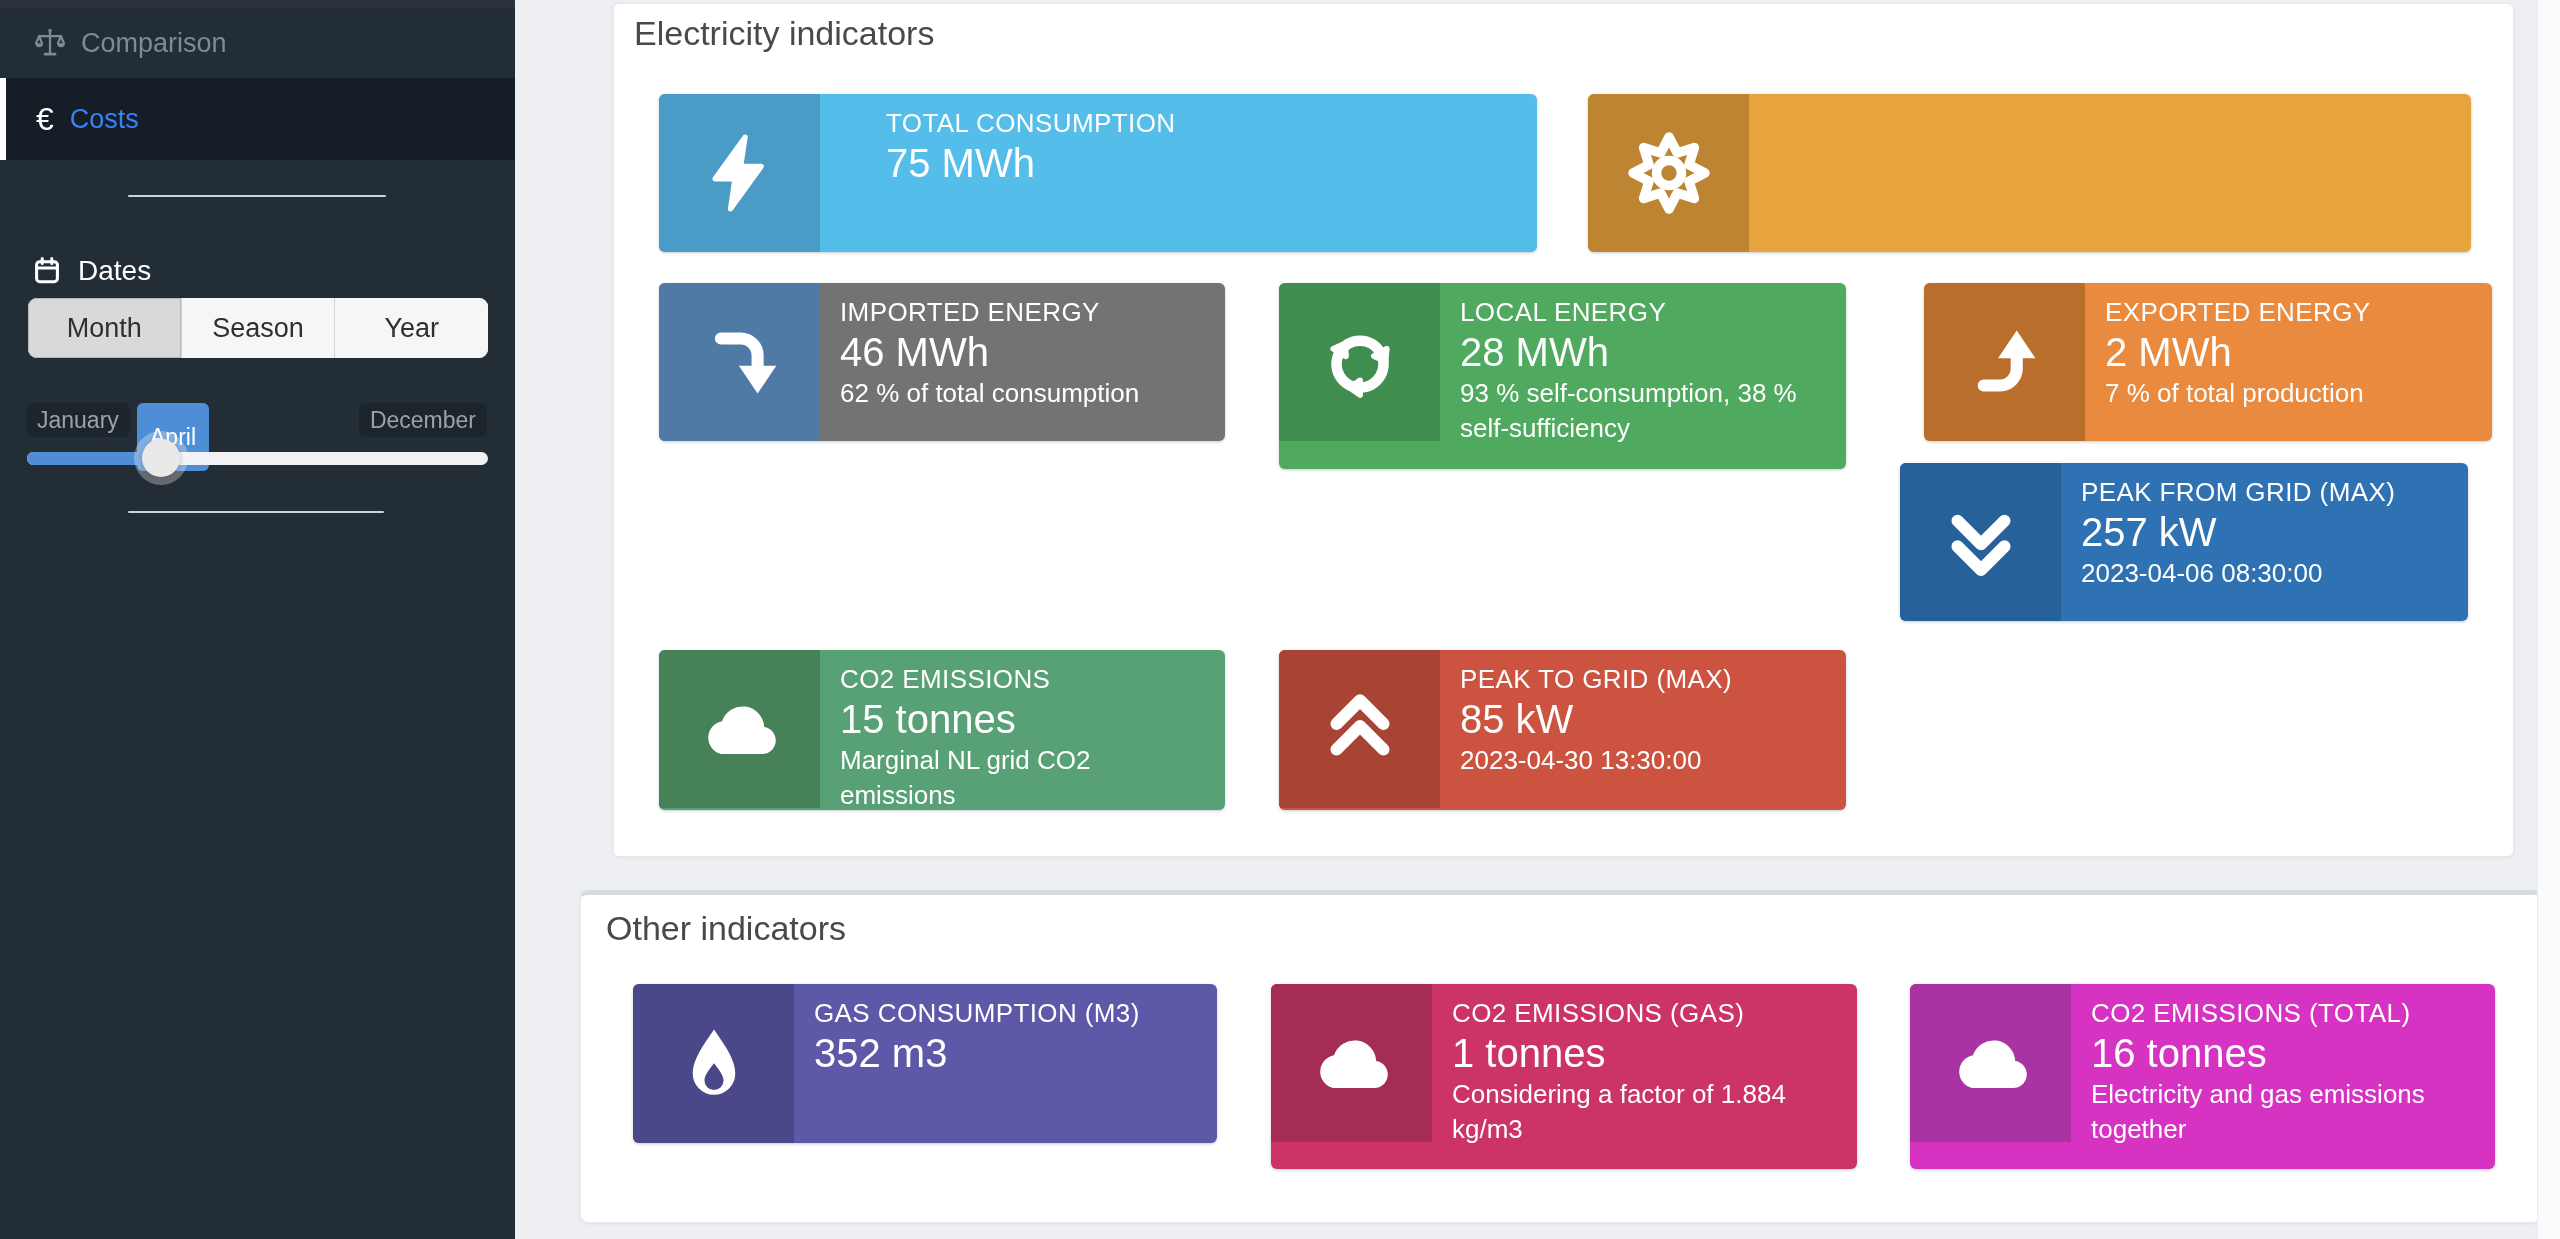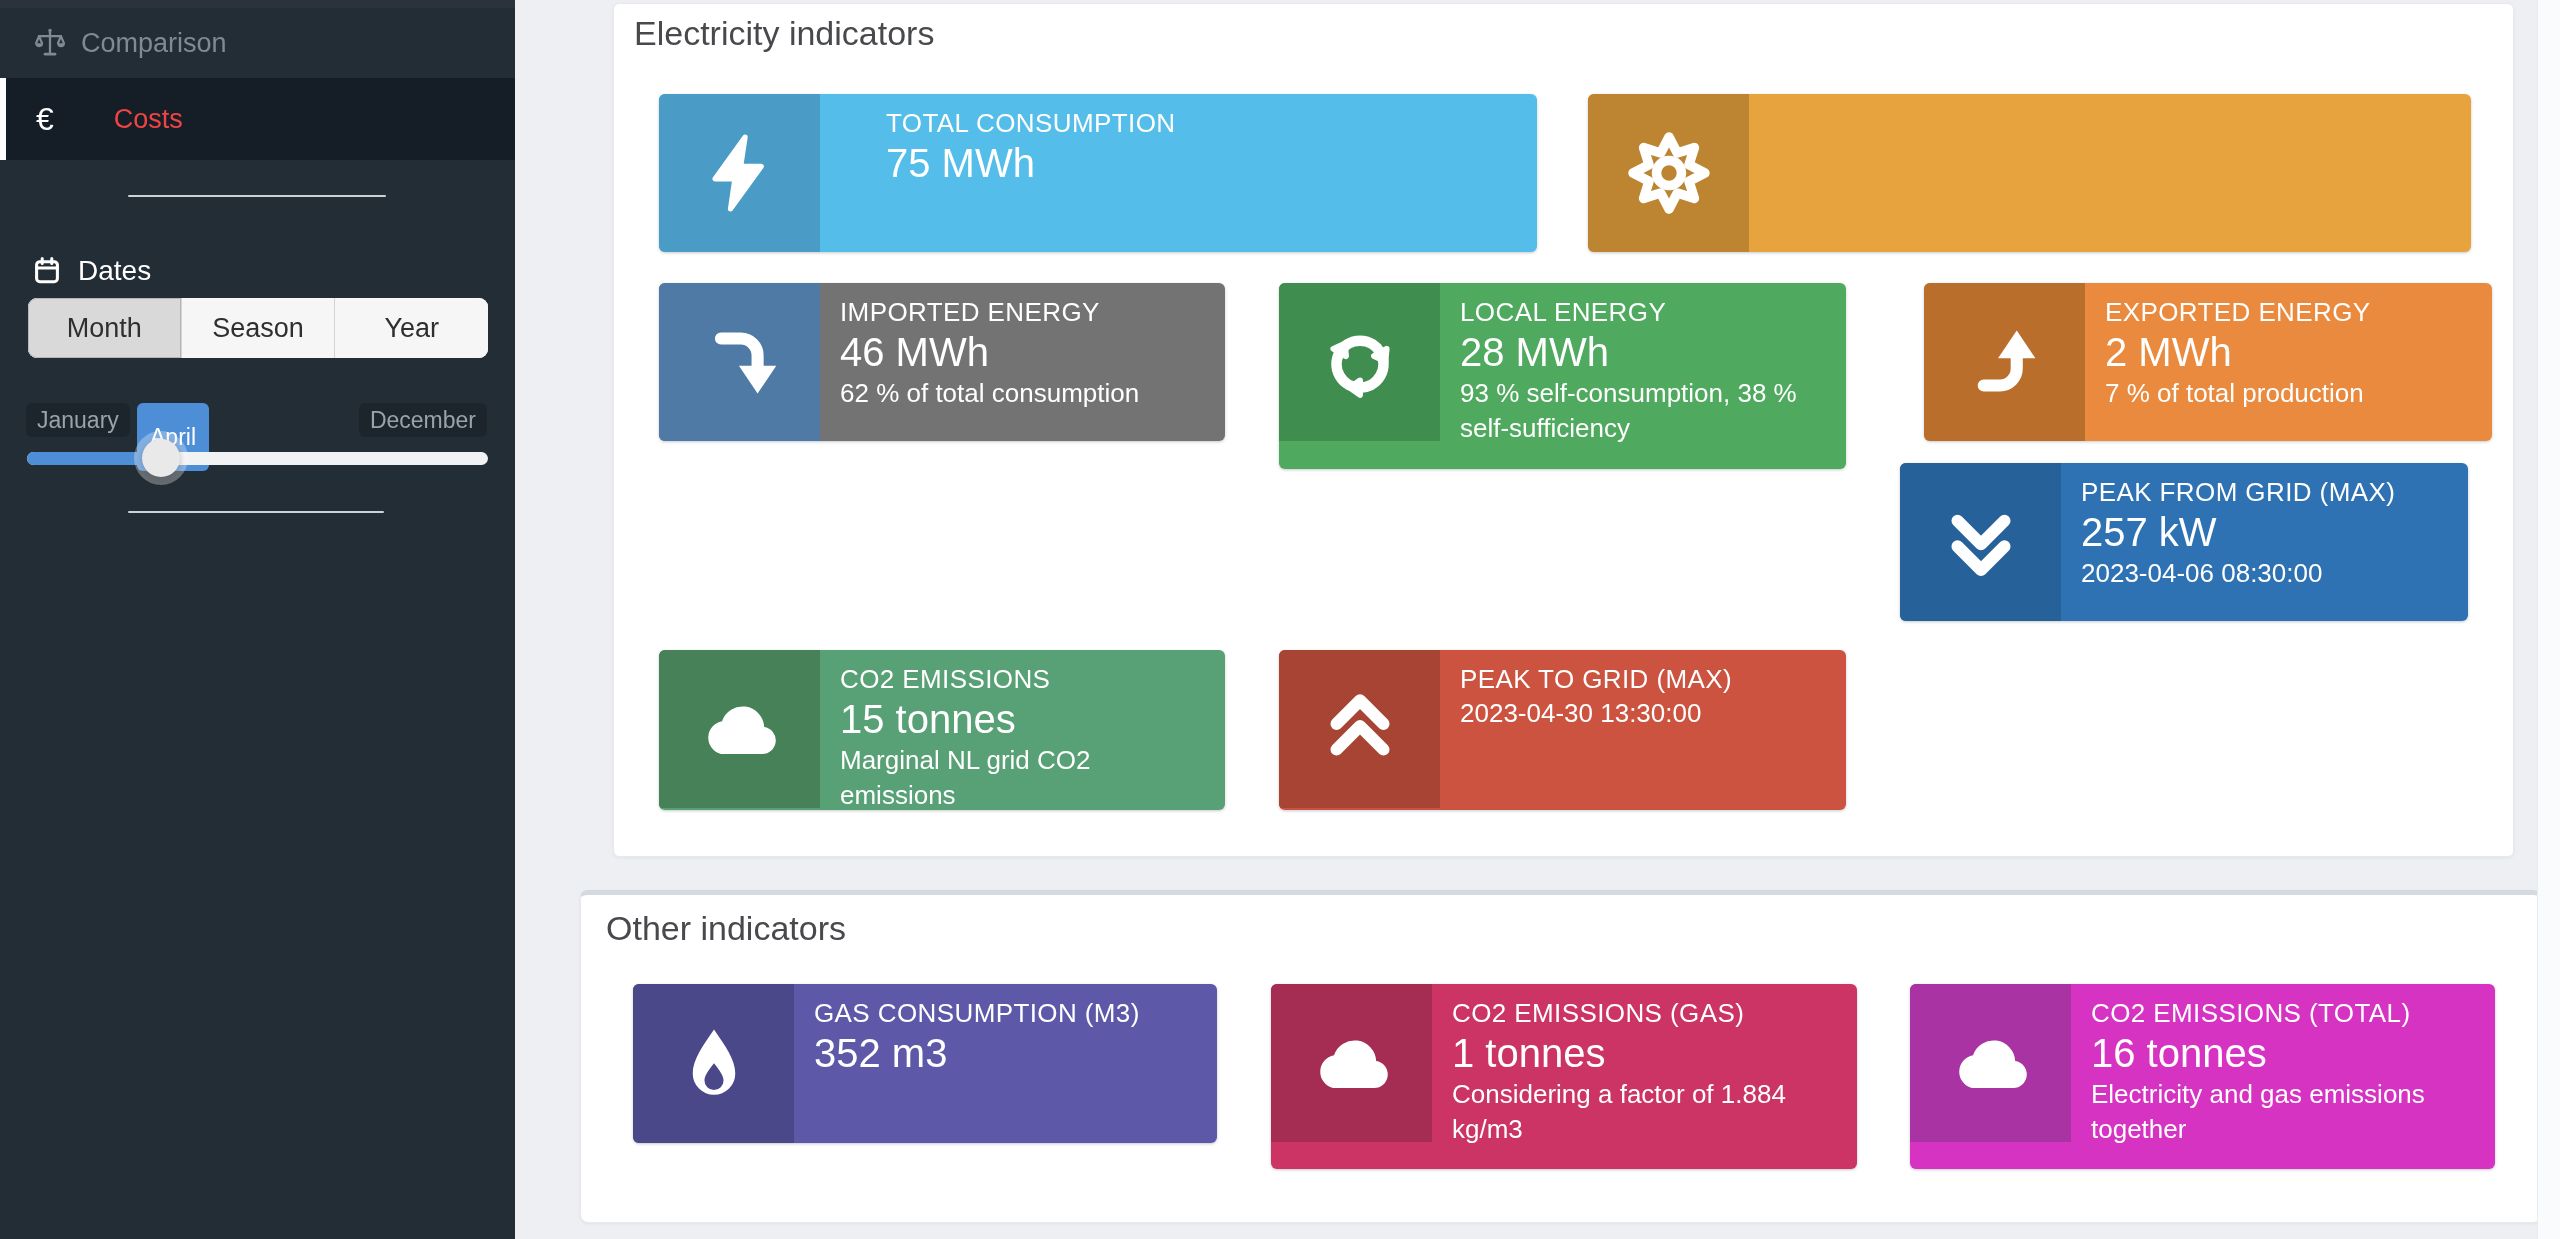--- a/index.html
+++ b/index.html
@@ -10,21 +10,21 @@
     -webkit-font-smoothing:antialiased;
   }
   
   .sidebar{position:absolute;left:0;top:0;width:515px;height:1239px;background:#232d36;}
   .side-top-strip{position:absolute;left:0;top:0;width:515px;height:8px;background:#2a333c;}
   .side-item{position:absolute;left:0;width:515px;display:flex;align-items:center;cursor:pointer;}
   .side-item .lbl{font-size:27px;}
   .item-comparison{top:8px;height:70px;}
   .item-comparison .lbl{color:#7f8a93;}
   .item-costs{top:78px;height:82px;background:#151e26;}
-  .item-costs .lbl{color:#ef4444;margin-left:44px;}
+  .item-costs .lbl{color:#3b82f6;}
   .active-bar{position:absolute;left:0;top:0;width:6px;height:100%;background:#ffffff;}
   .side-icon{width:34px;height:34px;margin-left:33px;margin-right:14px;display:flex;align-items:center;justify-content:center;flex:0 0 auto;}
   .side-icon svg{width:32px;height:32px;}
   .euro-glyph{color:#fff;font-size:32px;line-height:32px;margin-left:36px;margin-right:16px;}
   .divider{position:absolute;height:2px;background:#cdd2d6;border-radius:1px;}
   .divider-1{left:128px;top:195px;width:258px;}
   .divider-2{left:128px;top:511px;width:256px;}
   .dates-row{position:absolute;left:0;top:249px;width:515px;height:44px;display:flex;align-items:center;}
   .dates-row .lbl{color:#fff;font-size:28px;}
   .dates-row .side-icon{margin-left:30px;}
@@ -240,20 +240,21 @@
 
   <div class="card cA8" style="background-color: rgb(204, 83, 64);">
     <div class="icon-cell" style="background-color: rgb(168, 68, 52);">
       <svg viewBox="0 0 24 24" fill="none" stroke="#fff" stroke-width="3.3" stroke-linecap="round" stroke-linejoin="round">
         <path d="M5.6 10.6 L12 4.2 L18.4 10.6"></path>
         <path d="M5.6 17.6 L12 11.2 L18.4 17.6"></path>
       </svg>
     </div>
     <div class="card-text">
       <div class="card-title">PEAK TO GRID (MAX)</div>
+      <div class="card-value">85 kW</div>
       <div class="card-desc">2023-04-30 13:30:00</div>
     </div>
   </div>
 </div>
 
 <div class="panel panel-2">
   <div class="panel-title">Other indicators</div>
 
   <div class="card cB1" style="background-color: rgb(93, 89, 168);">
     <div class="icon-cell" style="background-color: rgb(75, 72, 137);">

